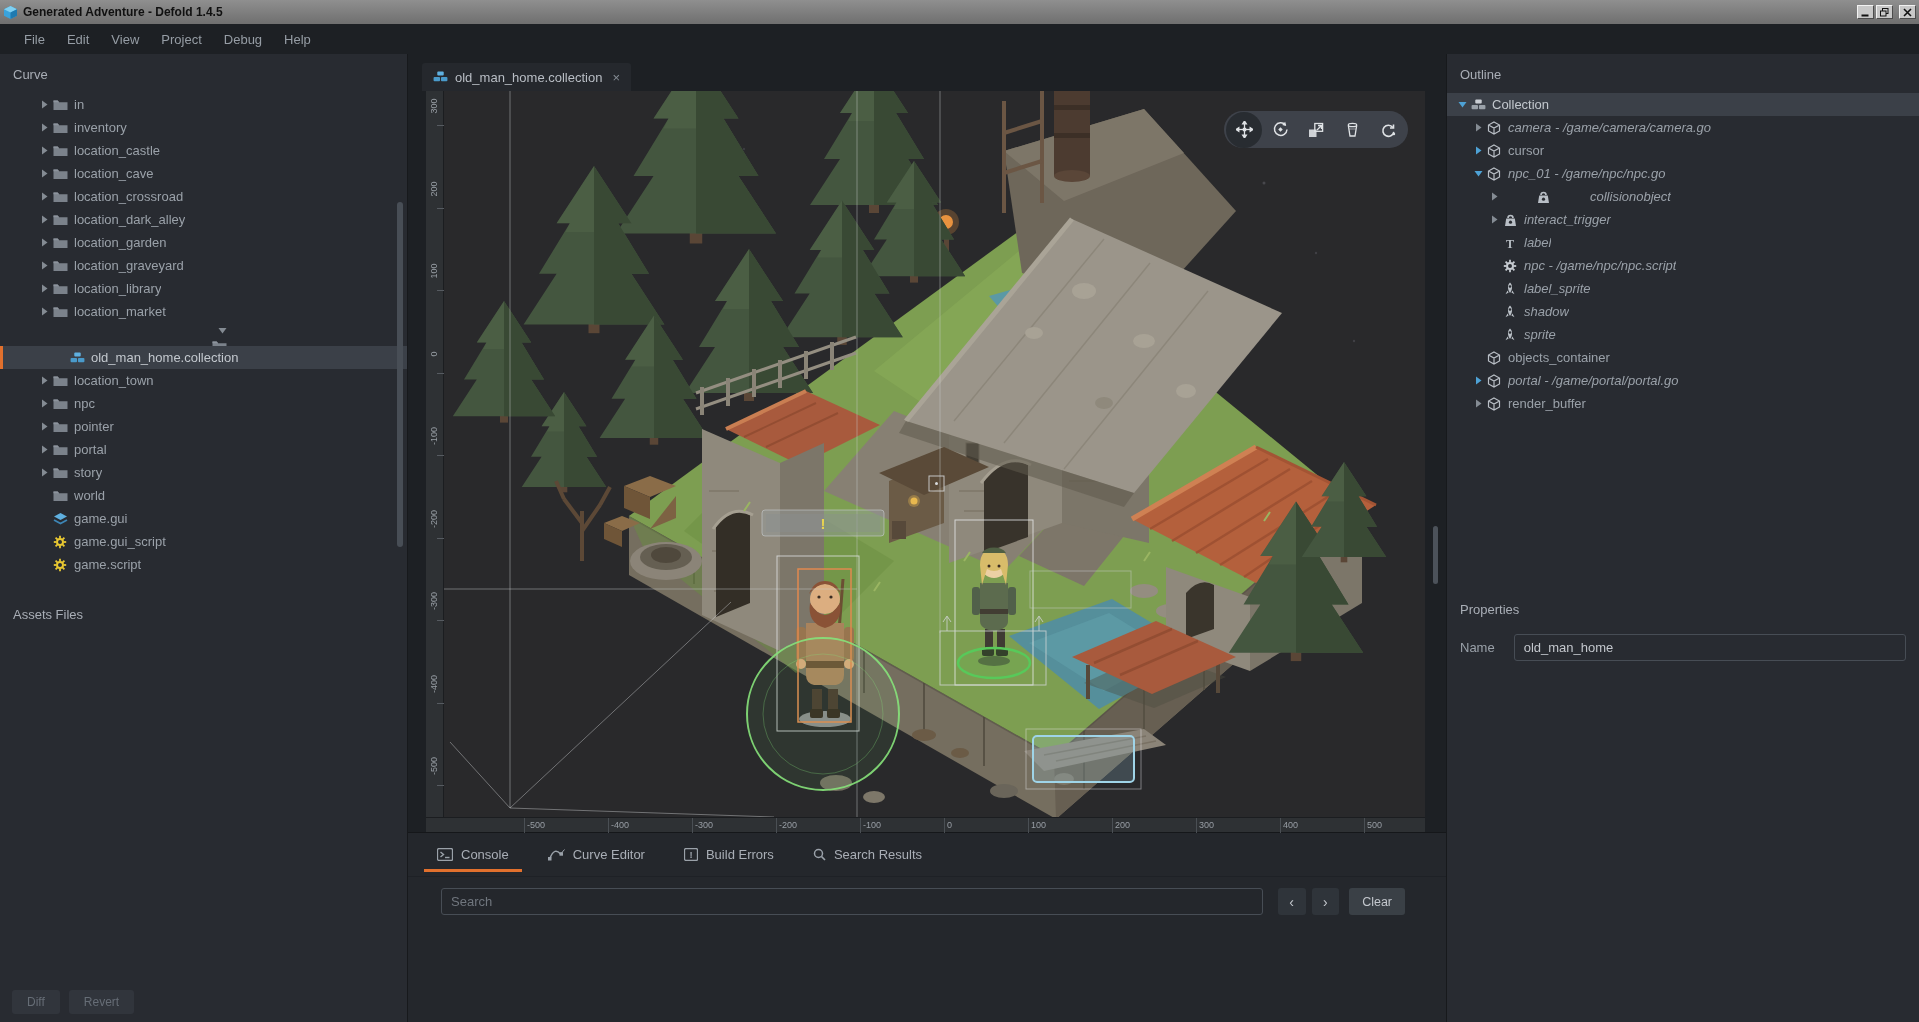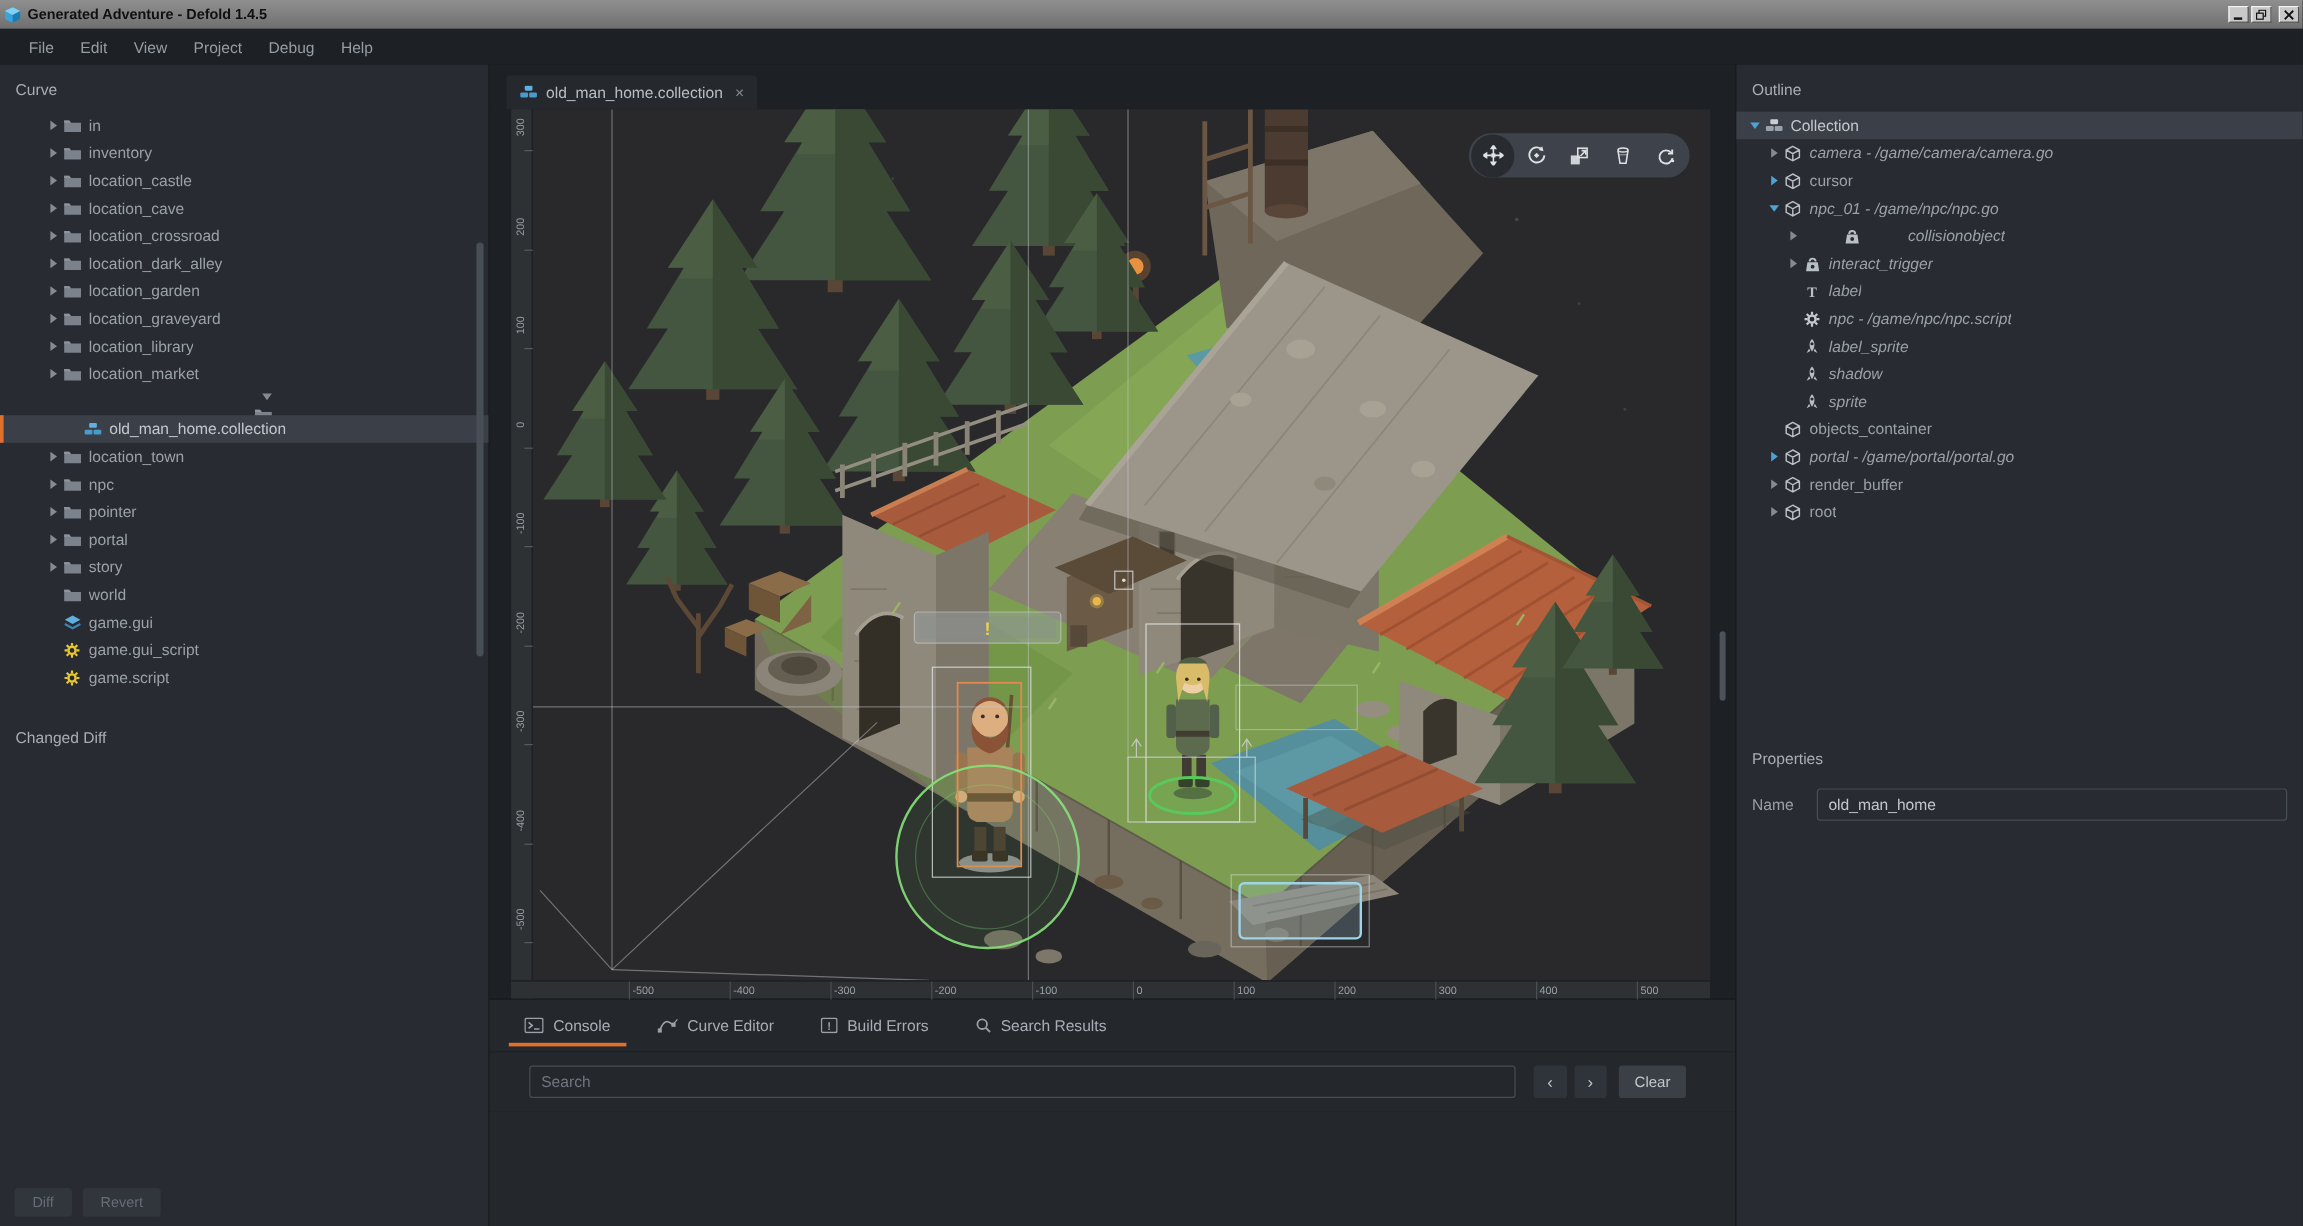--- a/index.html
+++ b/index.html
@@ -444,21 +444,21 @@
                 <line x1="11.4" y1="2.6" x2="9.7" y2="4.3"></line>
                 <line x1="2.6" y1="11.4" x2="4.3" y2="9.7"></line>
               </g>
               <circle cx="7" cy="7" r="3" fill="none" stroke="#e8c832" stroke-width="2"></circle>
             </svg>
           </span>
           <span class="t-label">game.script</span>
         </div>
       </div>
     <div class="assets-scrollthumb"></div>
-    <div class="panel-header changed-header">Changed Diff</div>
+    <div class="panel-header changed-header">Assets Files</div>
     <div class="btn-row">
       <div class="dim-btn">Diff</div>
       <div class="dim-btn">Revert</div>
     </div>
   </div>
 
   <div class="center">
     <div class="tabstrip">
       <div class="doc-tab">
         <span style="display:flex">
@@ -1032,33 +1032,20 @@
               <path d="M2 0.5 L7.5 4.5 L2 8.5 Z" fill="#848b93"></path>
             </svg>
           </span>
           <span class="t-icon">
             <svg width="14" height="14" viewBox="0 0 14 14">
               <path d="M7 1 L12.5 4 V10 L7 13 L1.5 10 V4 Z M1.5 4 L7 7 L12.5 4 M7 7 V13" fill="none" stroke="#b9bfc6" stroke-width="1.2"></path>
             </svg>
           </span>
           <span class="t-label">render_buffer</span>
         </div>
-        <div class="tree-row" style="padding-left: 24px;">
-          <span class="arrow">
-            <svg width="9" height="9" viewBox="0 0 9 9">
-              <path d="M2 0.5 L7.5 4.5 L2 8.5 Z" fill="#848b93"></path>
-            </svg>
-          </span>
-          <span class="t-icon">
-            <svg width="14" height="14" viewBox="0 0 14 14">
-              <path d="M7 1 L12.5 4 V10 L7 13 L1.5 10 V4 Z M1.5 4 L7 7 L12.5 4 M7 7 V13" fill="none" stroke="#b9bfc6" stroke-width="1.2"></path>
-            </svg>
-          </span>
-          <span class="t-label">root</span>
-        </div>
       </div>
     <div class="panel-header prop-header">Properties</div>
     <div class="prop-row">
       <span class="prop-label">Name</span>
       <input class="prop-input" value="old_man_home" style="">
     </div>
   </div>
 </div>
 
 </body></html>

